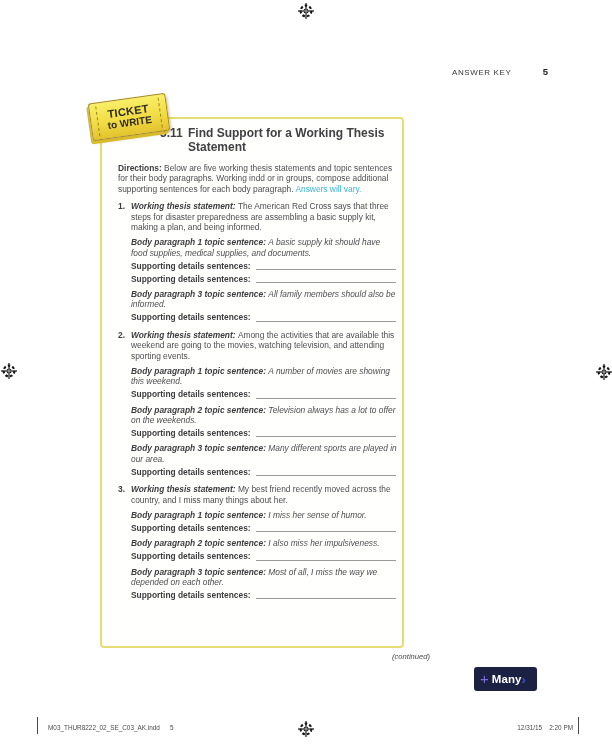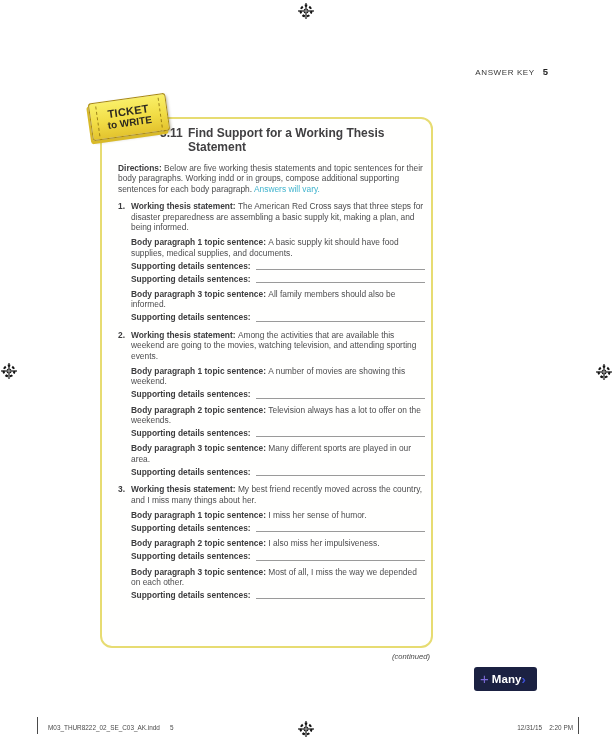--- a/index.html
+++ b/index.html
@@ -3,55 +3,55 @@
 <meta charset="utf-8">
 <style>
   html,body{margin:0;padding:0;background:#fff;}
   .page{position:relative;width:612px;height:747px;background:#ffffff;overflow:hidden;
         font-family:"Liberation Sans","DejaVu Sans",sans-serif;color:#4d4d4f;}
 
   
   .regmark{position:absolute;width:16px;height:16px;}
 
   
-  .header{position:absolute;top:66px;left:452px;width:96px;display:flex;justify-content:flex-end;align-items:baseline;gap:8px;}
+  .header{position:absolute;top:66px;left:452px;width:96px;display:flex;justify-content:space-between;align-items:baseline;gap:8px;}
   .answer-key{font-size:8px;letter-spacing:.6px;color:#363636;}
   .page-num{font-size:9.5px;font-weight:bold;color:#232323;}
 
   
   .ticket{position:absolute;left:90px;top:98px;width:76px;height:36px;transform:rotate(-8deg);
           background:linear-gradient(180deg,#f9ef68 0%,#f1dc45 55%,#e3c32e 100%);
           border:1.6px solid #a8880f;border-radius:3px;z-index:3;
           box-shadow:-2px 3px 0 #d9ba28,1px 2px 3px rgba(60,50,0,.35);
           display:flex;flex-direction:column;align-items:center;justify-content:center;}
   .ticket::before,.ticket::after{content:"";position:absolute;top:3px;bottom:3px;width:0;
           border-left:1.5px dashed rgba(130,100,10,.75);}
   .ticket::before{left:6px;} .ticket::after{right:6px;}
   .ticket-line1{font-size:11px;font-weight:bold;color:#2e2a20;line-height:11px;letter-spacing:.3px;}
   .ticket-line2{font-size:10px;font-weight:bold;color:#2e2a20;line-height:11px;}
 
   
-  .ex-box{position:absolute;left:100px;top:117px;width:333px;height:531px;
-          border:2px solid #e7dc72;border-radius:12px;background:#fffffe;
+  .ex-box{position:absolute;left:100px;top:117px;width:304px;height:531px;
+          border:2px solid #e7dc72;border-radius:4px;background:#fffffe;
           box-sizing:border-box;padding:6px 5px 0 16px;overflow:hidden;}
 
   .ex-title{display:flex;margin:2px 0 9px 42px;color:#414042;font-weight:bold;font-size:12px;line-height:13.5px;}
   .ex-num{width:28px;flex:none;}
   .ex-title-text{width:218px;}
 
   .directions{font-size:8.4px;line-height:10.4px;margin:0 0 7px 0;}
   .directions b{color:#3c3c3e;}
   .vary{color:#3fb3cd;}
 
   .item{display:flex;margin-top:7px;}
   .item-num{width:13px;flex:none;font-weight:bold;font-size:8.4px;line-height:10.4px;color:#3c3c3e;}
   .item-body{flex:1;min-width:0;}
   p.thesis,p.para{margin:0;font-size:8.4px;line-height:10.4px;}
-  p.para{margin-top:5px;}
-  .thesis-label{font-weight:bold;color:#3c3c3e;}
+  p.para{margin-top:5px;font-style:italic;}
+  .thesis-label{font-weight:bold;font-style:italic;color:#3c3c3e;}
   .para-label{font-weight:bold;color:#3c3c3e;}
   .supporting{display:flex;margin-top:2.5px;font-size:8.4px;line-height:10.4px;}
   .supporting b{flex:none;color:#3c3c3e;}
   .blank{flex:1;border-bottom:1px solid #9a9a9a;margin:0 1px 1px 5px;}
 
   .continued{position:absolute;left:100px;top:652px;width:330px;text-align:right;
              font-size:7.6px;font-style:italic;color:#4a4a4a;}
 
   
   .logo{position:absolute;left:474px;top:667px;width:63px;height:24px;background:#1b2142;

